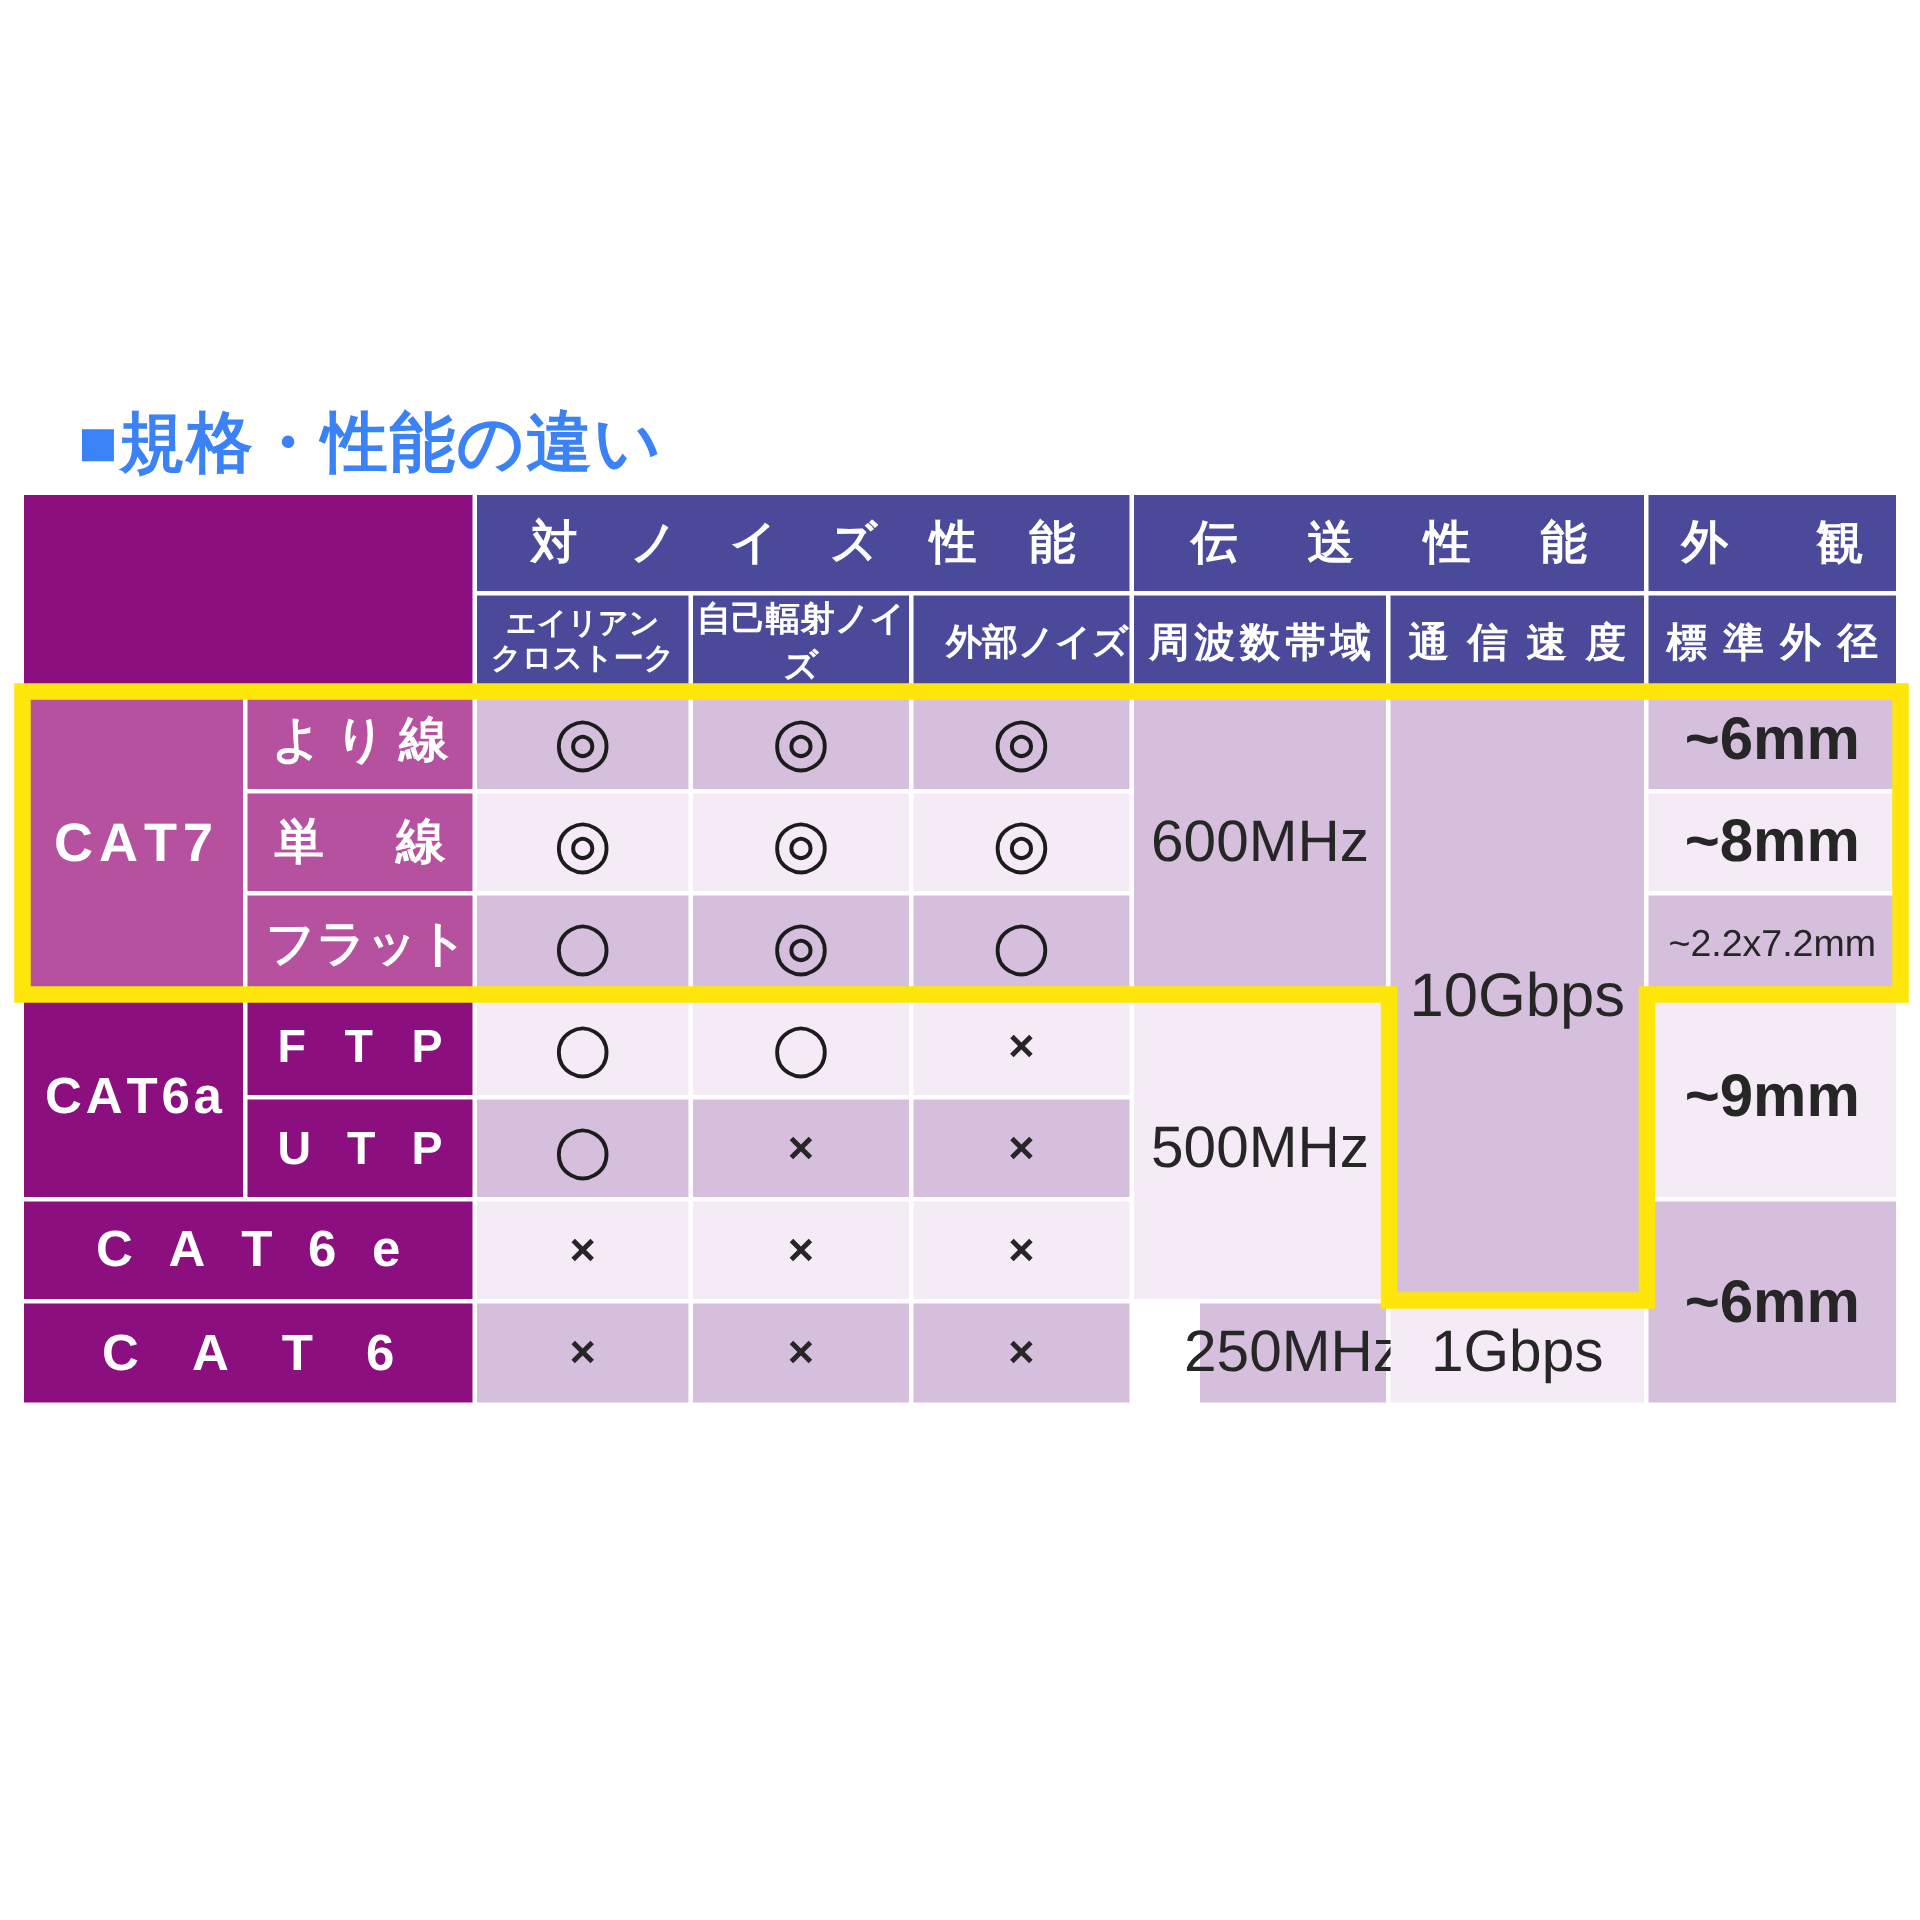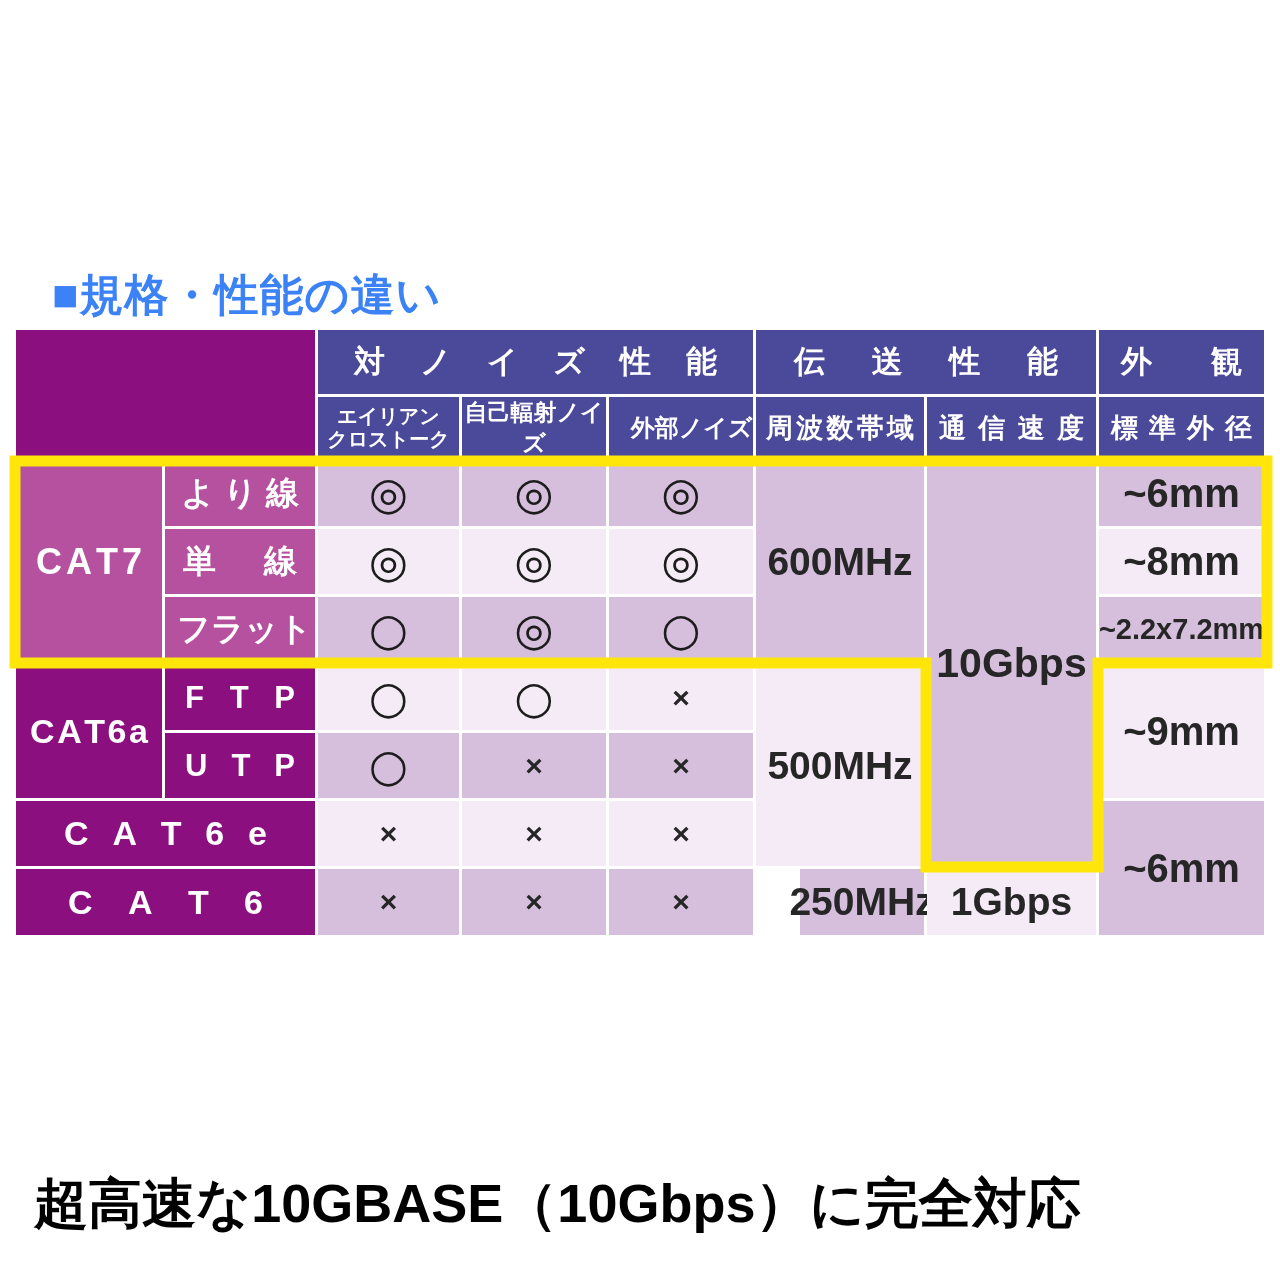--- a/index.html
+++ b/index.html
@@ -45,23 +45,23 @@
   .sub-2line{flex-direction:column;line-height:1.12;}
   .sub-2line span{display:block;font-size:20px;font-weight:700;color:#fff;}
   .cat{font-size:36px;font-weight:700;color:#fff;}
   .cat-sm{font-size:34px;font-weight:700;color:#fff;}
   .rowlab{font-size:33px;font-weight:700;color:#fff;}
 
   .mark{color:#1c1c1c;}
   .mark.circle-mark{font-size:45px;font-weight:400;font-family:"DejaVu Sans",sans-serif;}
   .mark.x-mark{font-size:30px;font-weight:700;color:#262626;}
 
-  .val{font-size:39px;font-weight:700;color:var(--ink);}
+  .val{font-size:39px;font-weight:400;color:var(--ink);}
   .val-mm{font-size:40px;font-weight:700;color:var(--ink);}
-  .val-sm{font-size:29px;font-weight:700;color:var(--ink);}
+  .val-sm{font-size:25px;font-weight:400;color:var(--ink);}
 
   .highlight-svg{
     position:absolute;left:0;top:0;width:1280px;height:1280px;
     pointer-events:none;
   }
 
   .caption{
     position:absolute;left:34px;top:1168px;
     font-size:54px;font-weight:700;color:#000;letter-spacing:0px;
     white-space:nowrap;
@@ -216,15 +216,14 @@
     <div class="cell c-lav mark x-mark" style="grid-column:5/6;grid-row:9/10;">×</div>
     <div class="cell c-lav val" style="grid-column:6/7;grid-row:9/10;margin-left:44px;">250MHz</div>
     <div class="cell c-light val" style="grid-column:7/8;grid-row:9/10;">1Gbps</div>
 
   </div>
 
   <svg class="highlight-svg" viewBox="0 0 1280 1280">
     <path d="M 15 461 H 1267 V 663 H 1098 V 867 H 926 V 663 H 15 Z" fill="none" stroke="#FFE60A" stroke-width="11" stroke-linejoin="miter"></path>
   </svg>
 
-  <div class="caption">超高速な10GBASE（10Gbps）に完全対応</div>
 
 </div>
 
 </body></html>

